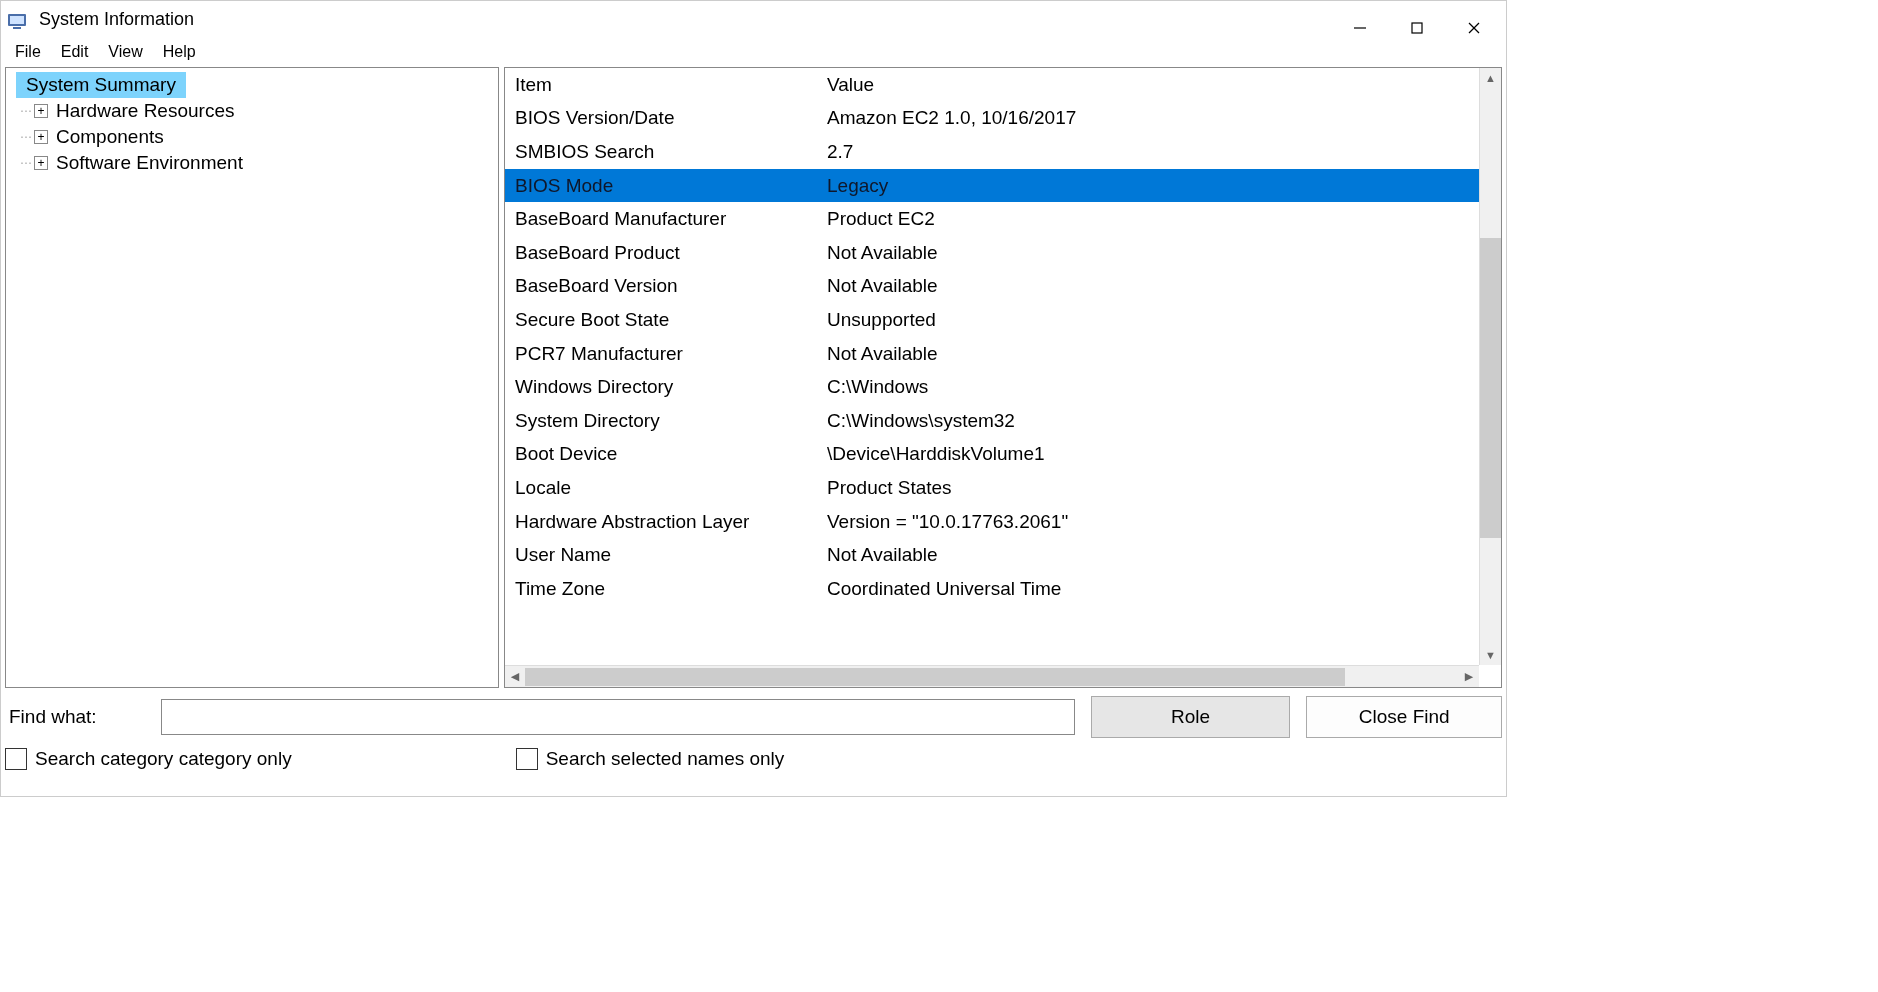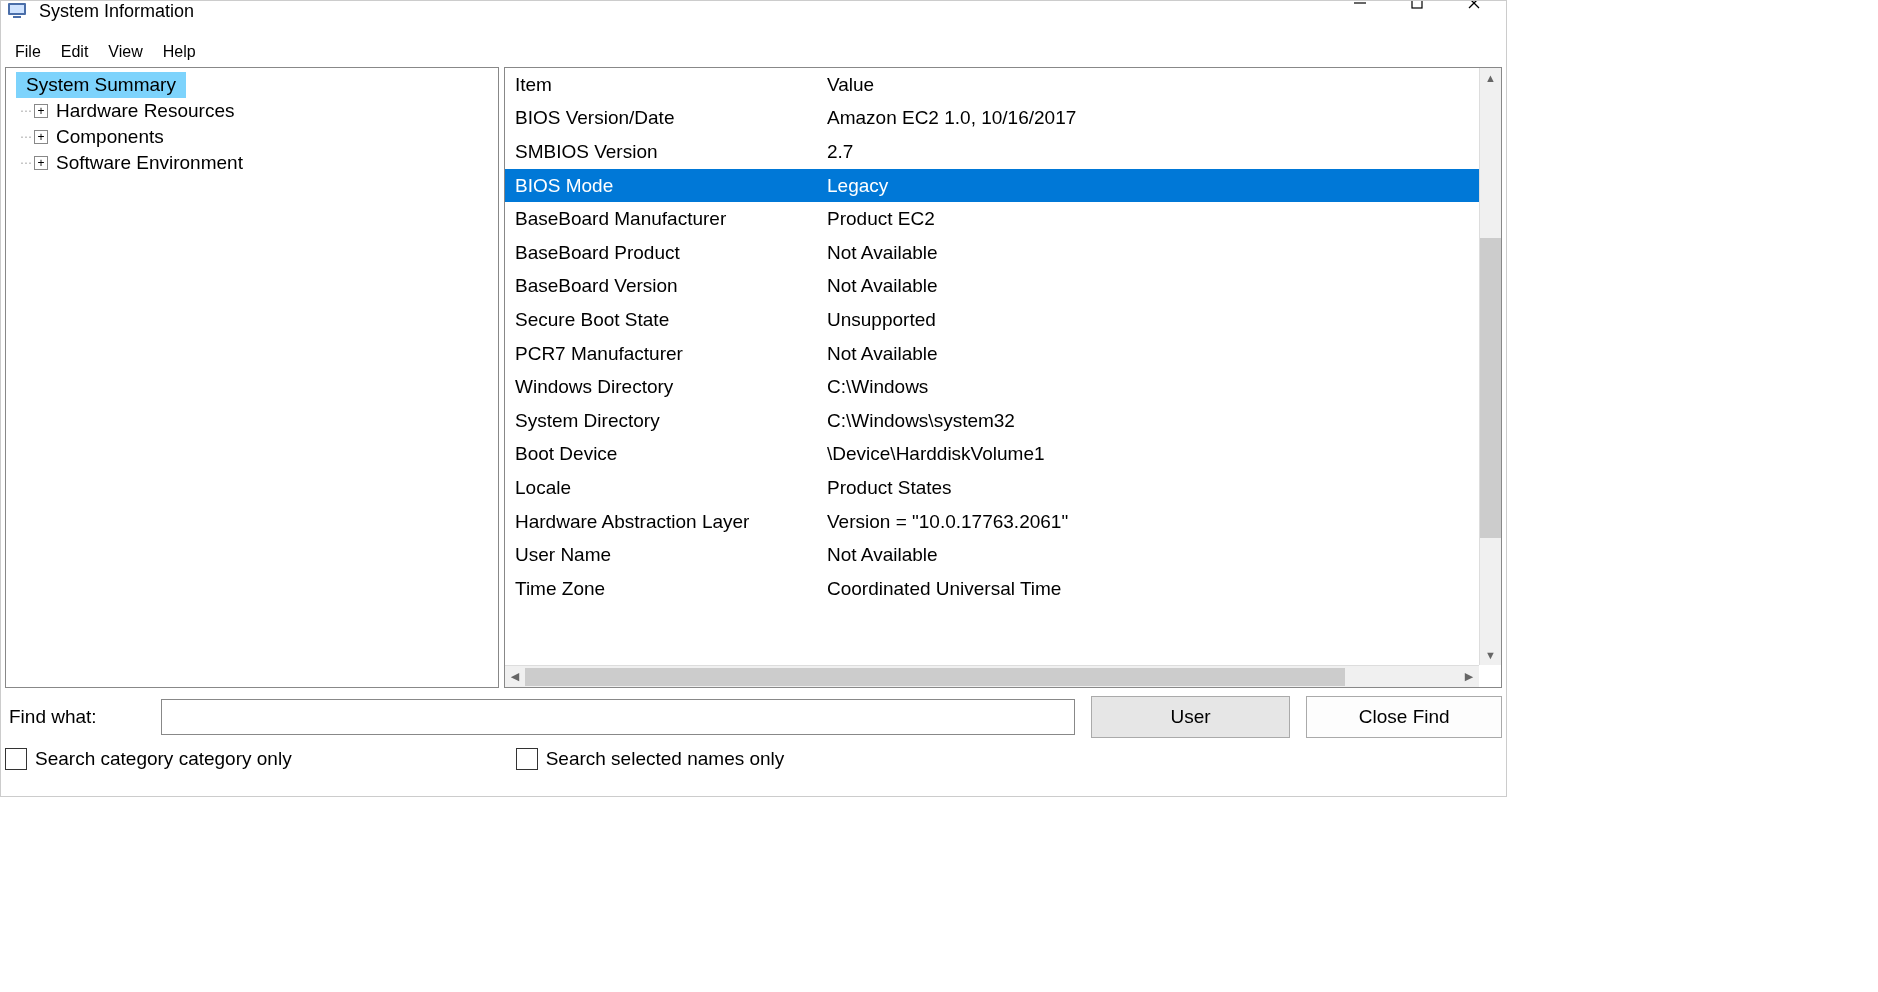--- a/index.html
+++ b/index.html
@@ -7,23 +7,23 @@
   font-family: "Segoe UI", Tahoma, sans-serif;
   font-size: 19px;
   background: #fff;
   width: 1507px;
   height: 797px;
   overflow: hidden;
   border: 1px solid #ccc;
 }
 .titlebar {
   display: flex;
-  align-items: flex-end;
+  align-items: flex-start;
   height: 38px;
-  padding: 17px 4px;
+  padding: 8px 4px;
   background: #fff;
 }
 .titlebar .icon {
   width: 24px;
   height: 24px;
   margin-right: 10px;
   display: inline-block;
 }
 .titlebar .title {
   font-size: 18px;
@@ -116,21 +116,21 @@
 .detail-row {
   display: flex;
   height: 33.6px;
   align-items: center;
 }
 .detail-row.header {
   font-weight: normal;
 }
 .detail-row.selected {
   background: #0078d7;
-  color: #ffffff;
+  color: #0f172a;
 }
 .detail-col-item {
   width: 320px;
   padding-left: 10px;
 }
 .detail-col-value {
   flex: 1;
   padding-left: 2px;
 }
 .vscrollbar {
@@ -303,21 +303,21 @@
       <div class="detail-rows" id="detail-rows">
         <div class="detail-row header">
           <div class="detail-col-item">Item</div>
           <div class="detail-col-value">Value</div>
         </div>
       <div class="detail-row">
             <div class="detail-col-item">BIOS Version/Date</div>
             <div class="detail-col-value">Amazon EC2 1.0, 10/16/2017</div>
           </div>
           <div class="detail-row">
-            <div class="detail-col-item">SMBIOS Version</div>
+            <div class="detail-col-item">SMBIOS Search</div>
             <div class="detail-col-value">2.7</div>
           </div>
           <div class="detail-row selected">
             <div class="detail-col-item">BIOS Mode</div>
             <div class="detail-col-value">Legacy</div>
           </div>
           <div class="detail-row">
             <div class="detail-col-item">BaseBoard Manufacturer</div>
             <div class="detail-col-value">Product EC2</div>
           </div>
@@ -379,21 +379,21 @@
         </div>
       <div class="arrow">▶</div>
     </div>
   </div>
 </div>
 
 <div class="bottom-panel">
   <div class="find-row">
     <span class="find-label">Find what:</span>
     <input class="find-input" type="text" value="" style="">
-    <button class="btn btn-find">User</button>
+    <button class="btn btn-find">Role</button>
     <button class="btn btn-close-find">Close Find</button>
   </div>
   <div class="check-row">
     <label class="check">
       <span class="check-box"></span>
       <span>Search category category only</span>
     </label>
     <label class="check check2">
       <span class="check-box"></span>
       <span>Search selected names only</span>

